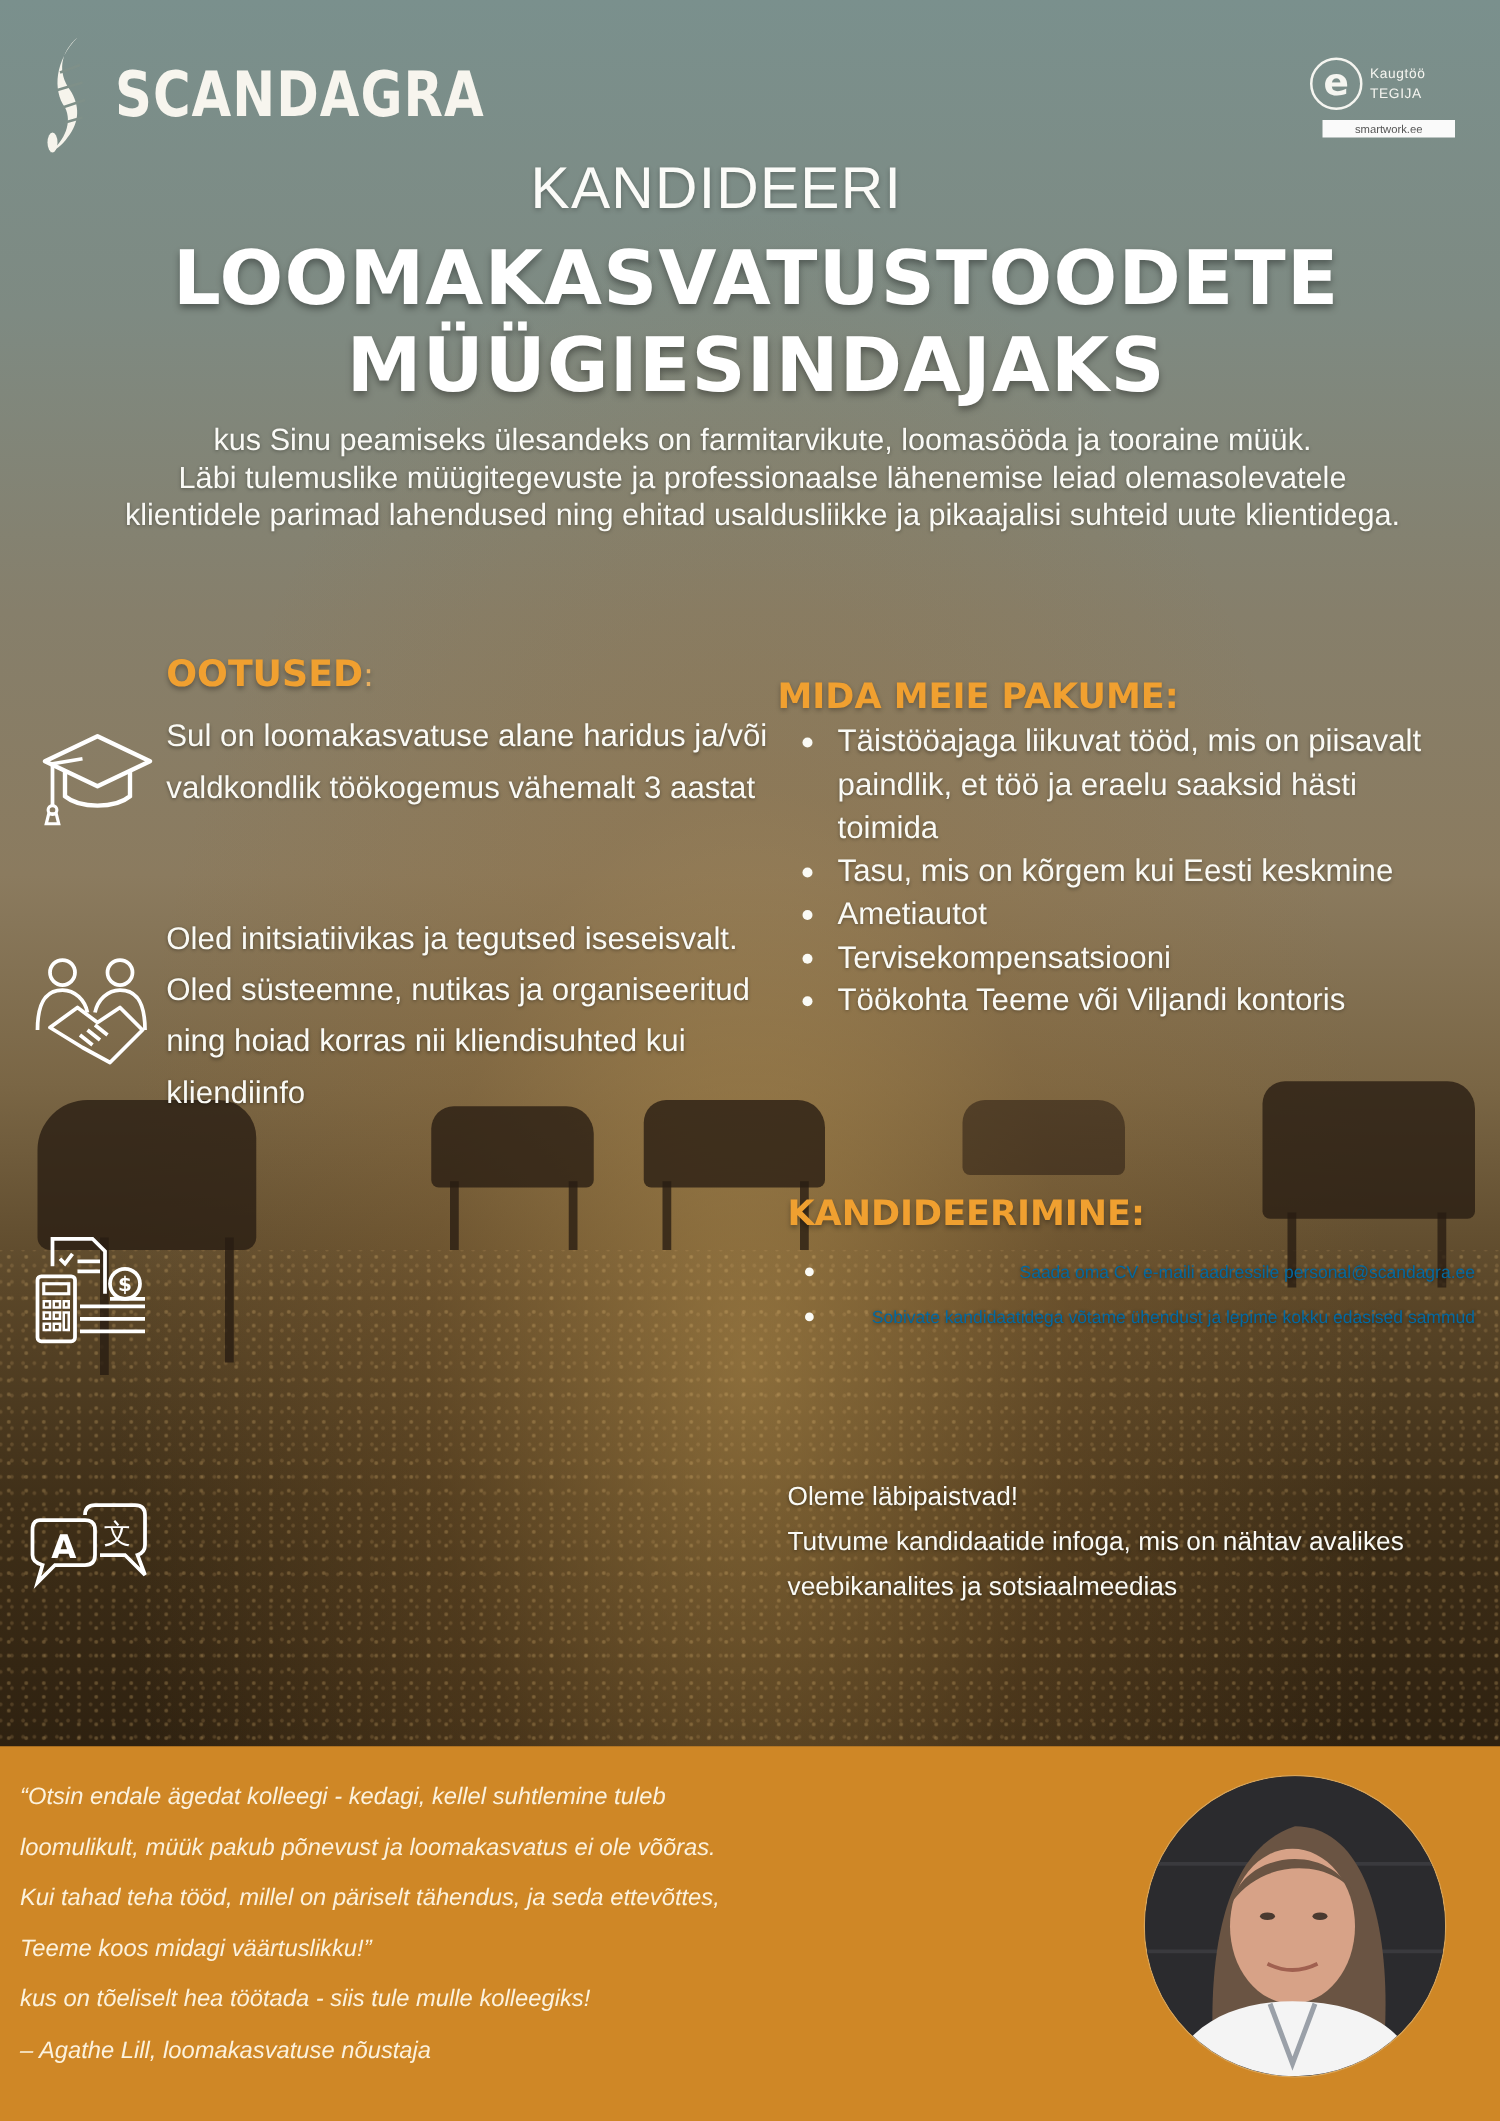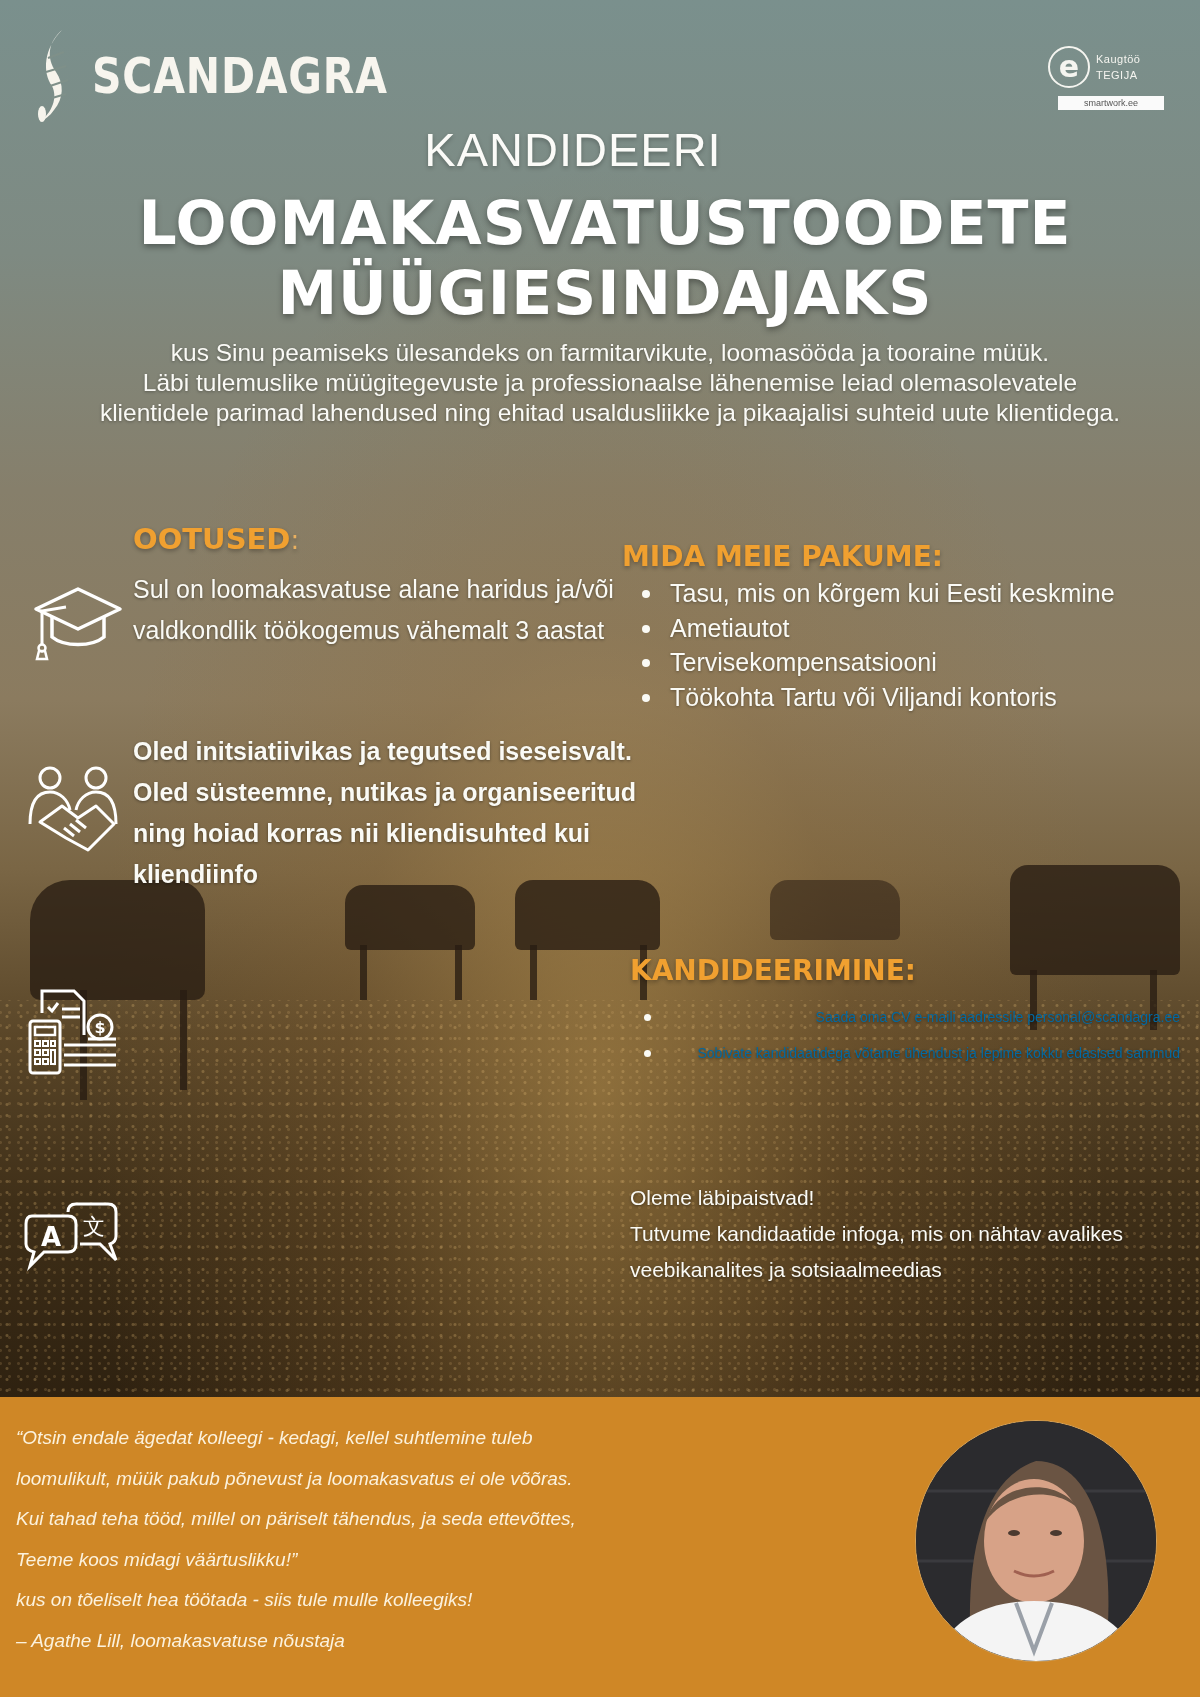--- a/index.html
+++ b/index.html
@@ -151,21 +151,21 @@
   <div class="req" style="top:569px;">Sul on loomakasvatuse alane haridus ja/või valdkondlik töökogemus vähemalt 3 aastat</div>
 
   <svg class="req-icon" style="left:26px;top:762px;" width="96" height="96" viewBox="0 0 96 96">
     <circle cx="24" cy="16" r="10" fill="none" stroke="#fff" stroke-width="3"></circle>
     <circle cx="70" cy="16" r="10" fill="none" stroke="#fff" stroke-width="3"></circle>
     <path d="M4 62 C4 38 12 30 24 30 C34 30 42 38 44 48" fill="none" stroke="#fff" stroke-width="3"></path>
     <path d="M90 62 C90 38 82 30 70 30 C60 30 52 38 50 48" fill="none" stroke="#fff" stroke-width="3"></path>
     <path d="M14 60 L36 44 L52 56 L70 44 L88 62 L62 88 L40 76 Z" fill="none" stroke="#fff" stroke-width="3" stroke-linejoin="round"></path>
     <path d="M38 66 L48 74 M44 62 L54 70 M50 58 L60 66" stroke="#fff" stroke-width="3"></path>
   </svg>
-  <div class="req" style="top:731px;font-weight:bold;">Oled initsiatiivikas ja tegutsed iseseisvalt. Oled süsteemne, nutikas ja organiseeritud ning hoiad korras nii kliendisuhted kui kliendiinfo</div>
+  <div class="req" style="top:731px;">Oled initsiatiivikas ja tegutsed iseseisvalt. Oled süsteemne, nutikas ja organiseeritud ning hoiad korras nii kliendisuhted kui kliendiinfo</div>
 
   <svg class="req-icon" style="left:28px;top:985px;" width="92" height="92" viewBox="0 0 92 92">
     <path d="M14 28 L14 6 L46 6 L56 16 L56 50" fill="none" stroke="#fff" stroke-width="3"></path>
     <path d="M20 22 L24 26 L30 18" fill="none" stroke="#fff" stroke-width="3"></path>
     <path d="M34 24 L52 24 M34 32 L52 32" stroke="#fff" stroke-width="3"></path>
     <rect x="2" y="36" width="30" height="52" rx="3" fill="none" stroke="#fff" stroke-width="3"></rect>
     <rect x="7" y="42" width="20" height="8" fill="none" stroke="#fff" stroke-width="2.5"></rect>
     <path d="M7 56 h5 v5 h-5z M15 56 h5 v5 h-5z M23 56 h4 v5 h-4z M7 65 h5 v5 h-5z M15 65 h5 v5 h-5z M7 74 h5 v5 h-5z M15 74 h5 v5 h-5z M23 65 h4 v14 h-4z" fill="none" stroke="#fff" stroke-width="2"></path>
     <circle cx="72" cy="42" r="12" fill="none" stroke="#fff" stroke-width="3"></circle>
     <text x="72" y="48" font-size="16" text-anchor="middle" fill="#fff" font-family="DejaVu Sans, sans-serif" font-weight="bold">$</text>
@@ -174,24 +174,25 @@
 
   <svg class="req-icon" style="left:24px;top:1200px;" width="96" height="74" viewBox="0 0 96 74">
     <path d="M8 16 L44 16 Q52 16 52 24 L52 44 Q52 52 44 52 L20 52 L6 66 L10 52 Q2 50 2 44 L2 24 Q2 16 8 16 Z" fill="none" stroke="#fff" stroke-width="3"></path>
     <text x="27" y="46" font-size="26" text-anchor="middle" fill="#fff" font-family="DejaVu Sans, sans-serif" font-weight="bold">A</text>
     <path d="M44 12 Q44 4 52 4 L84 4 Q92 4 92 12 L92 36 Q92 42 86 44 L92 60 L76 44 L56 44" fill="none" stroke="#fff" stroke-width="3"></path>
     <text x="70" y="34" font-size="22" text-anchor="middle" fill="#fff" font-family="DejaVu Sans, sans-serif">文</text>
   </svg>
 
   <div class="right-h h-orange" style="left:622px;top:540px;">MIDA MEIE PAKUME:</div>
   <ul class="offers">
+    <li>Täistööajaga liikuvat tööd, mis on piisavalt paindlik, et töö ja eraelu saaksid hästi toimida</li>
     <li>Tasu, mis on kõrgem kui Eesti keskmine</li>
     <li>Ametiautot</li>
     <li>Tervisekompensatsiooni</li>
-    <li>Töökohta Tartu või Viljandi kontoris</li>
+    <li>Töökohta Teeme või Viljandi kontoris</li>
   </ul>
 
   <div class="right-h h-orange" style="left:630px;top:954px;">KANDIDEERIMINE:</div>
   <ul class="apply">
     <li><span>Saada oma CV e-maili aadressile personal@scandagra.ee</span></li>
     <li>Sobivate kandidaatidega võtame ühendust ja lepime kokku edasised sammud</li>
   </ul>
 
   <div class="transp">
     <p>Oleme läbipaistvad!</p>

